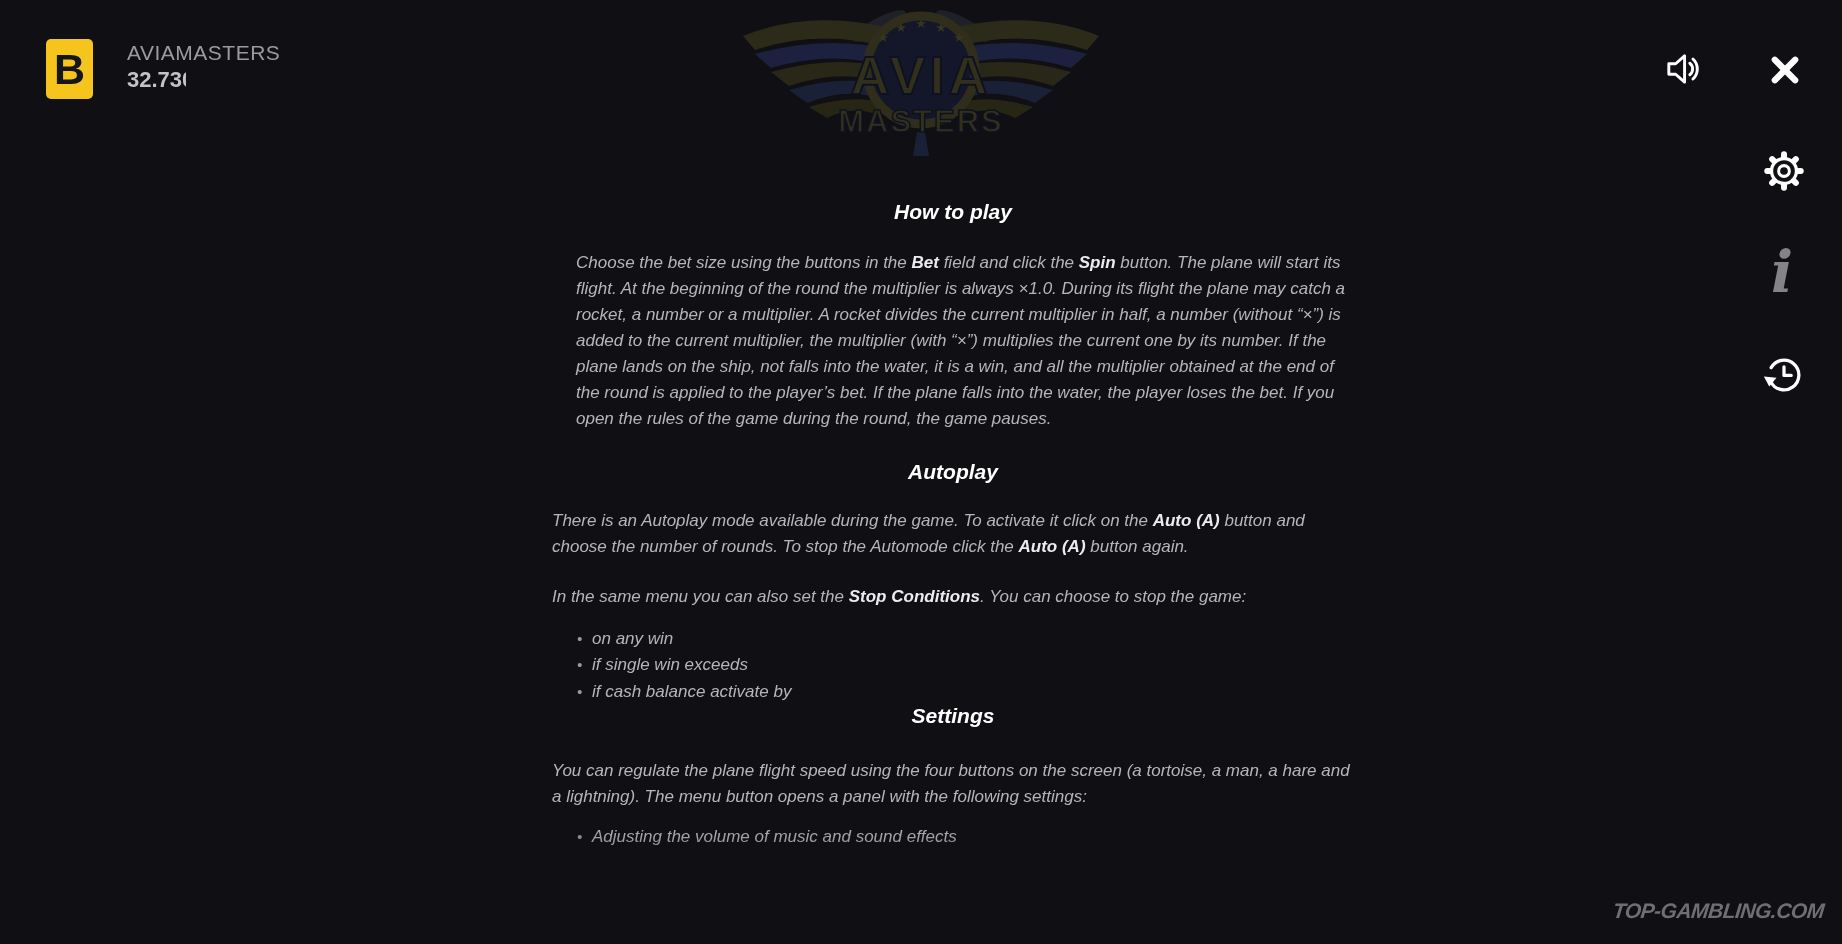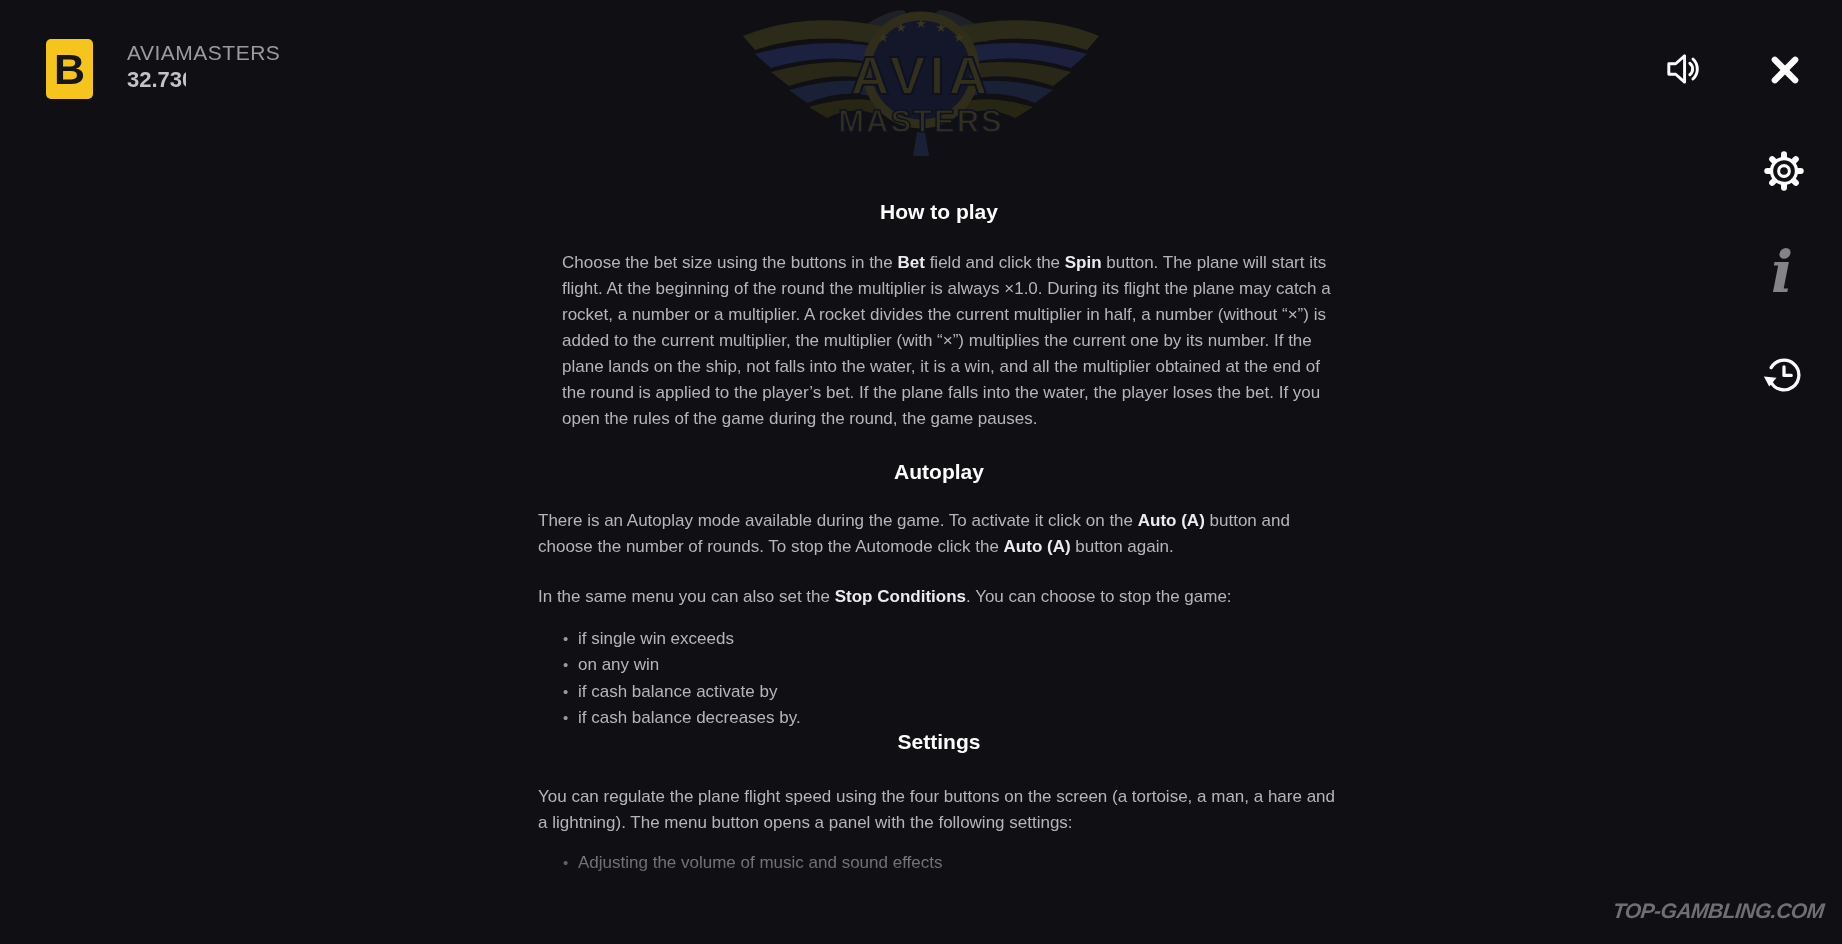--- a/index.html
+++ b/index.html
@@ -33,21 +33,21 @@
   #btn-close{left:1768px;top:53px;width:34px;height:34px;}
   #btn-settings{left:1761px;top:148px;width:46px;height:46px;}
   #btn-info{left:1761px;top:242px;width:42px;height:60px;}
   #btn-history{left:1761px;top:352px;width:46px;height:46px;}
   .info-glyph{
     font-family:"DejaVu Serif","Liberation Serif",serif;
     font-style:italic;font-weight:700;font-size:58px;line-height:1;color:#848487;
   }
 
   
-  .content{position:absolute;left:538px;top:0;width:802px;color:#b6b6b8;font-size:17px;}
+  .content{position:absolute;left:552px;top:0;width:802px;color:#b6b6b8;font-size:17px;font-style:italic;}
   .content h2{
     color:#ffffff;font-size:21px;line-height:22px;font-weight:700;
     text-align:center;margin:0;
   }
   .content p{margin:0;line-height:26px;text-align:left;}
   .content .b{color:#ececee;font-weight:700;}
   #h-howto{margin-top:201px;}
   #p-howto{margin-top:27px;margin-left:24px;}
   #h-autoplay{margin-top:29px;text-align:center;}
   #p-autoplay{margin-top:25px;}
@@ -170,24 +170,23 @@
 
     <h2 id="h-howto">How to play</h2>
     <p id="p-howto"><span>Choose the bet size using the buttons in the </span><span class="b">Bet</span><span> field and click the </span><span class="b">Spin</span><span> button. The plane will start its flight. At the beginning of the round the multiplier is always ×1.0. During its flight the plane may catch a rocket, a number or a multiplier. A rocket divides the current multiplier in half, a number (without “×”) is added to the current multiplier, the multiplier (with “×”) multiplies the current one by its number. If the plane lands on the ship, not falls into the water, it is a win, and all the multiplier obtained at the end of the round is applied to the player’s bet. If the plane falls into the water, the player loses the bet. If you open the rules of the game during the round, the game pauses.</span></p>
 
     <h2 id="h-autoplay">Autoplay</h2>
     <p id="p-autoplay"><span>There is an Autoplay mode available during the game. To activate it click on the </span><span class="b">Auto (A)</span><span> button and choose the number of rounds. To stop the Automode click the </span><span class="b">Auto (A)</span><span> button again.</span></p>
 
     <p id="p-stopcond"><span>In the same menu you can also set the </span><span class="b">Stop Conditions</span><span>. You can choose to stop the game:</span></p>
 
     <ul id="ul-stopcond">
+      <li>on any win</li>
       <li>if single win exceeds</li>
-      <li>on any win</li>
       <li>if cash balance activate by</li>
-      <li>if cash balance decreases by.</li>
     </ul>
 
     <h2 id="h-settings">Settings</h2>
     <p id="p-settings">You can regulate the plane flight speed using the four buttons on the screen (a tortoise, a man, a hare and a lightning). The menu button opens a panel with the following settings:</p>
 
     <ul id="ul-settings">
       <li>Adjusting the volume of music and sound effects</li>
     </ul>
 
   </div>

